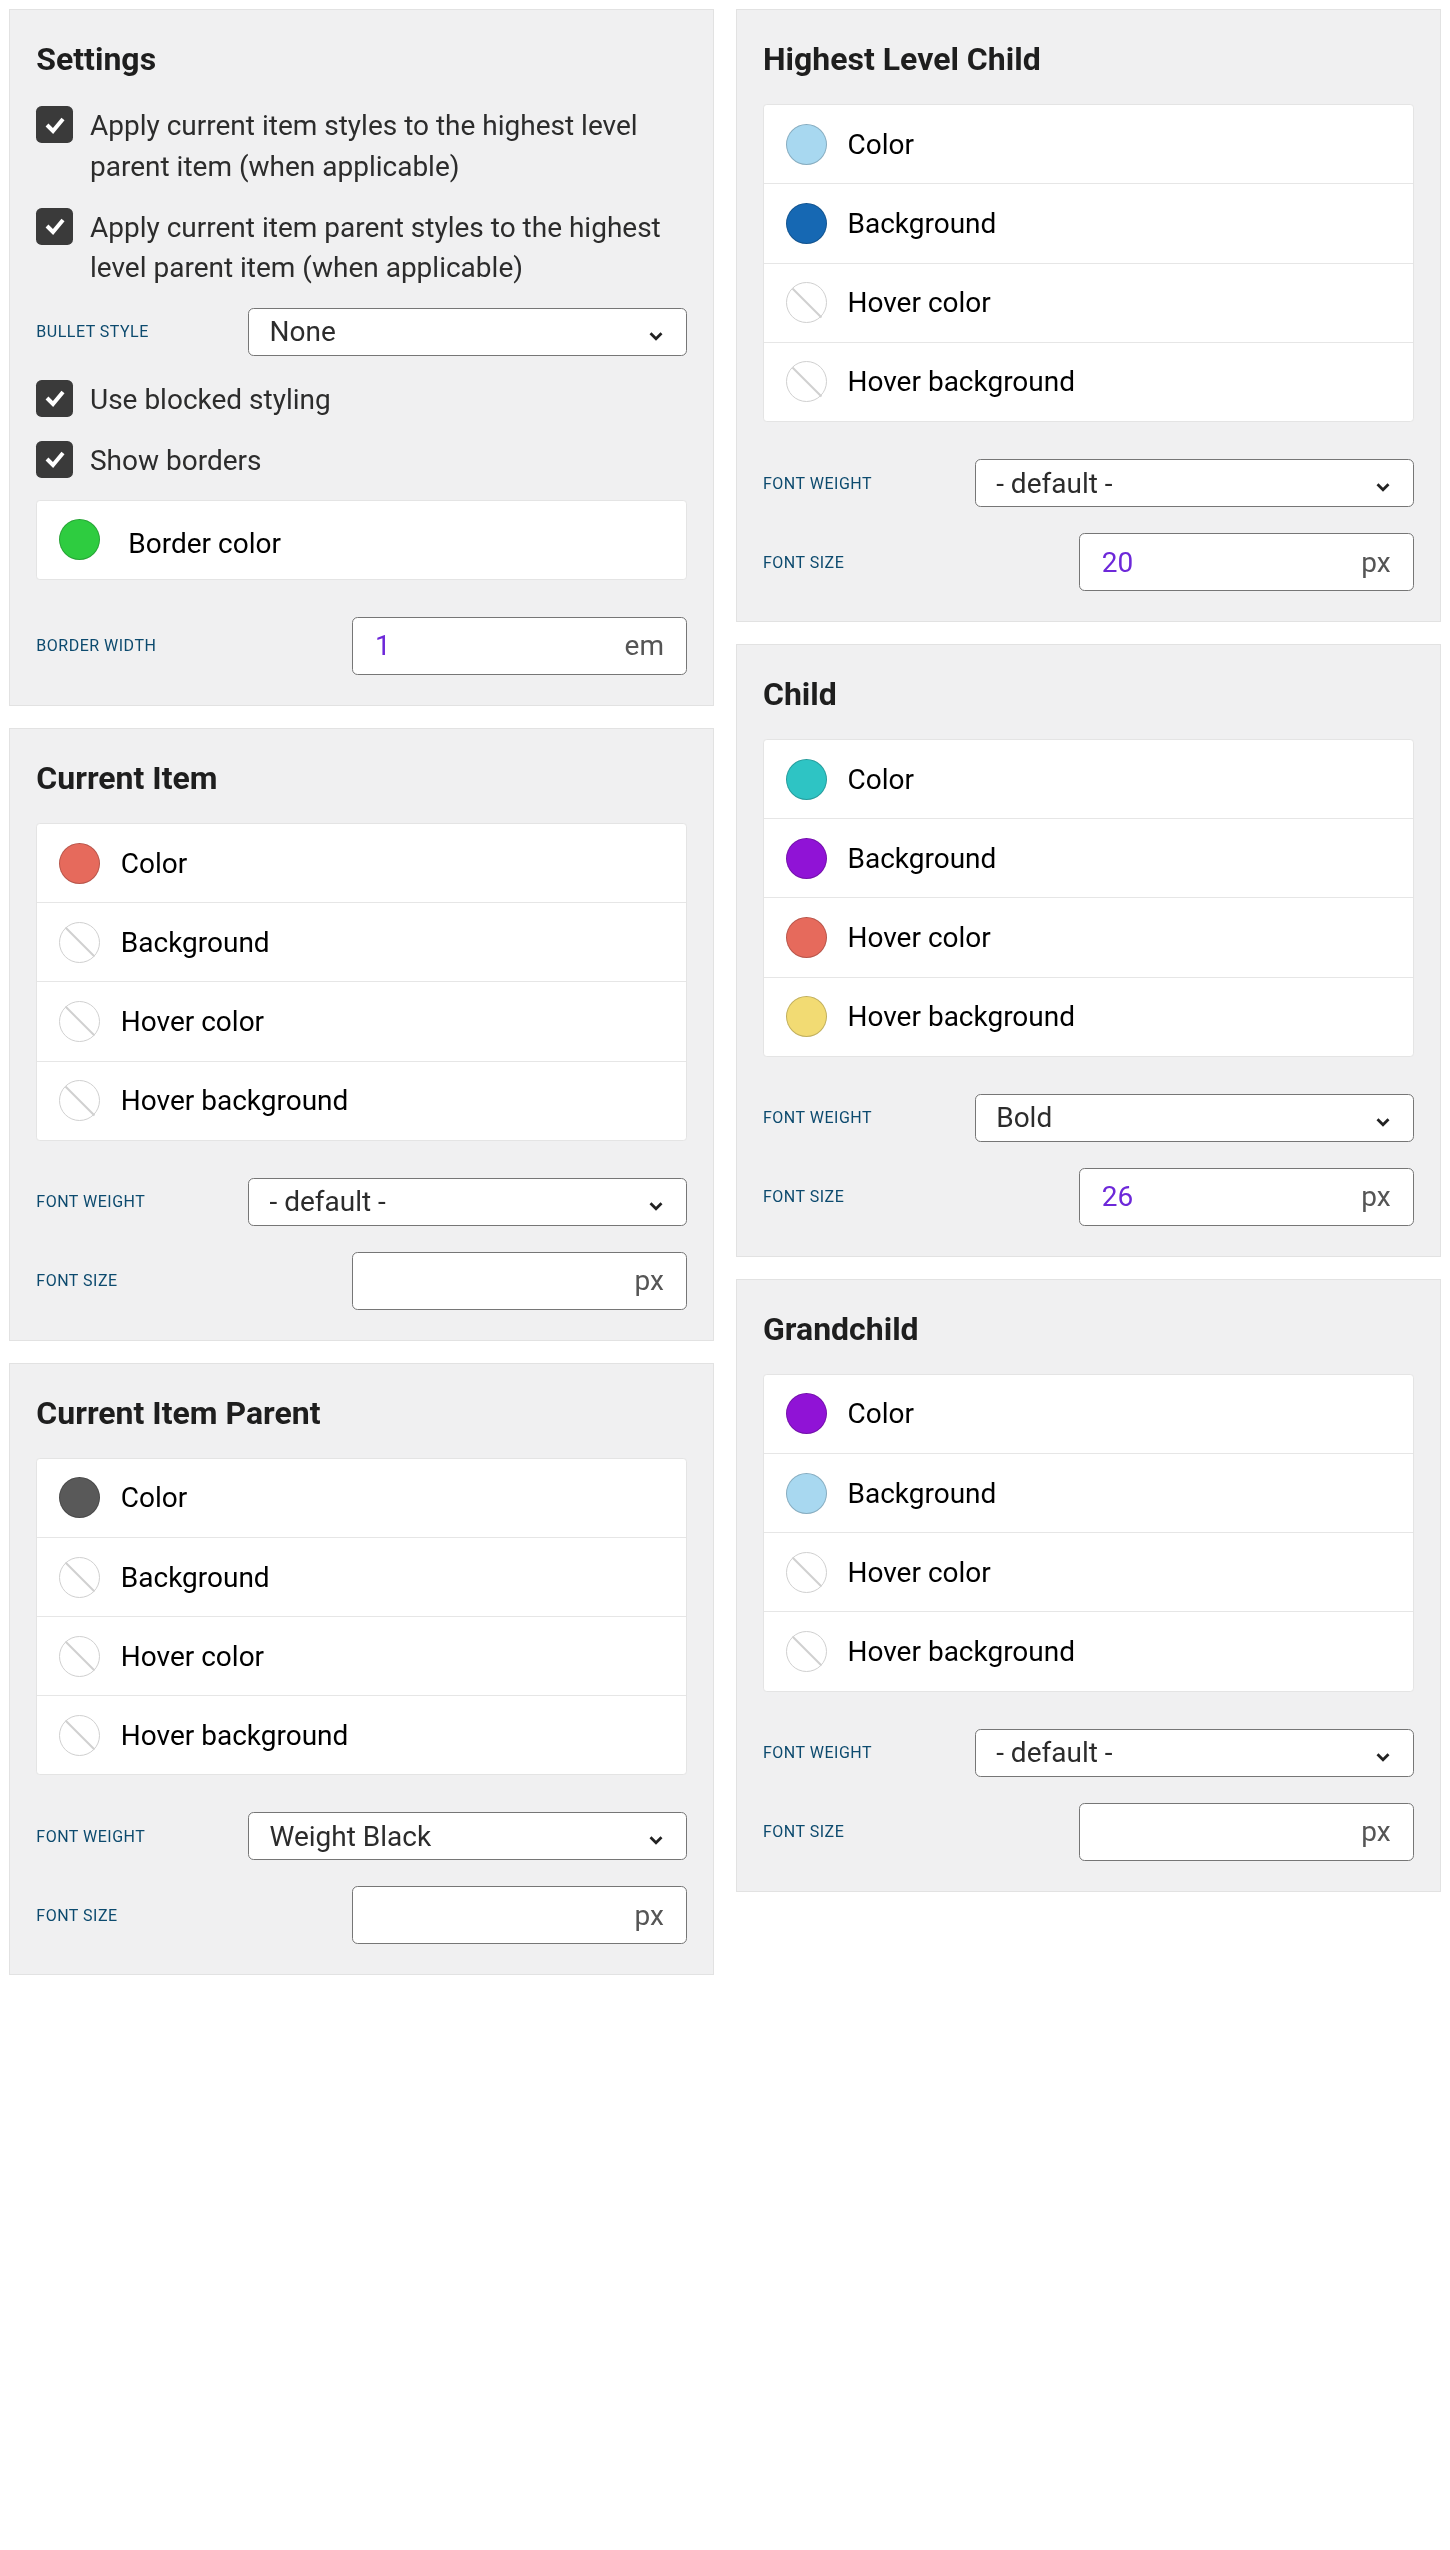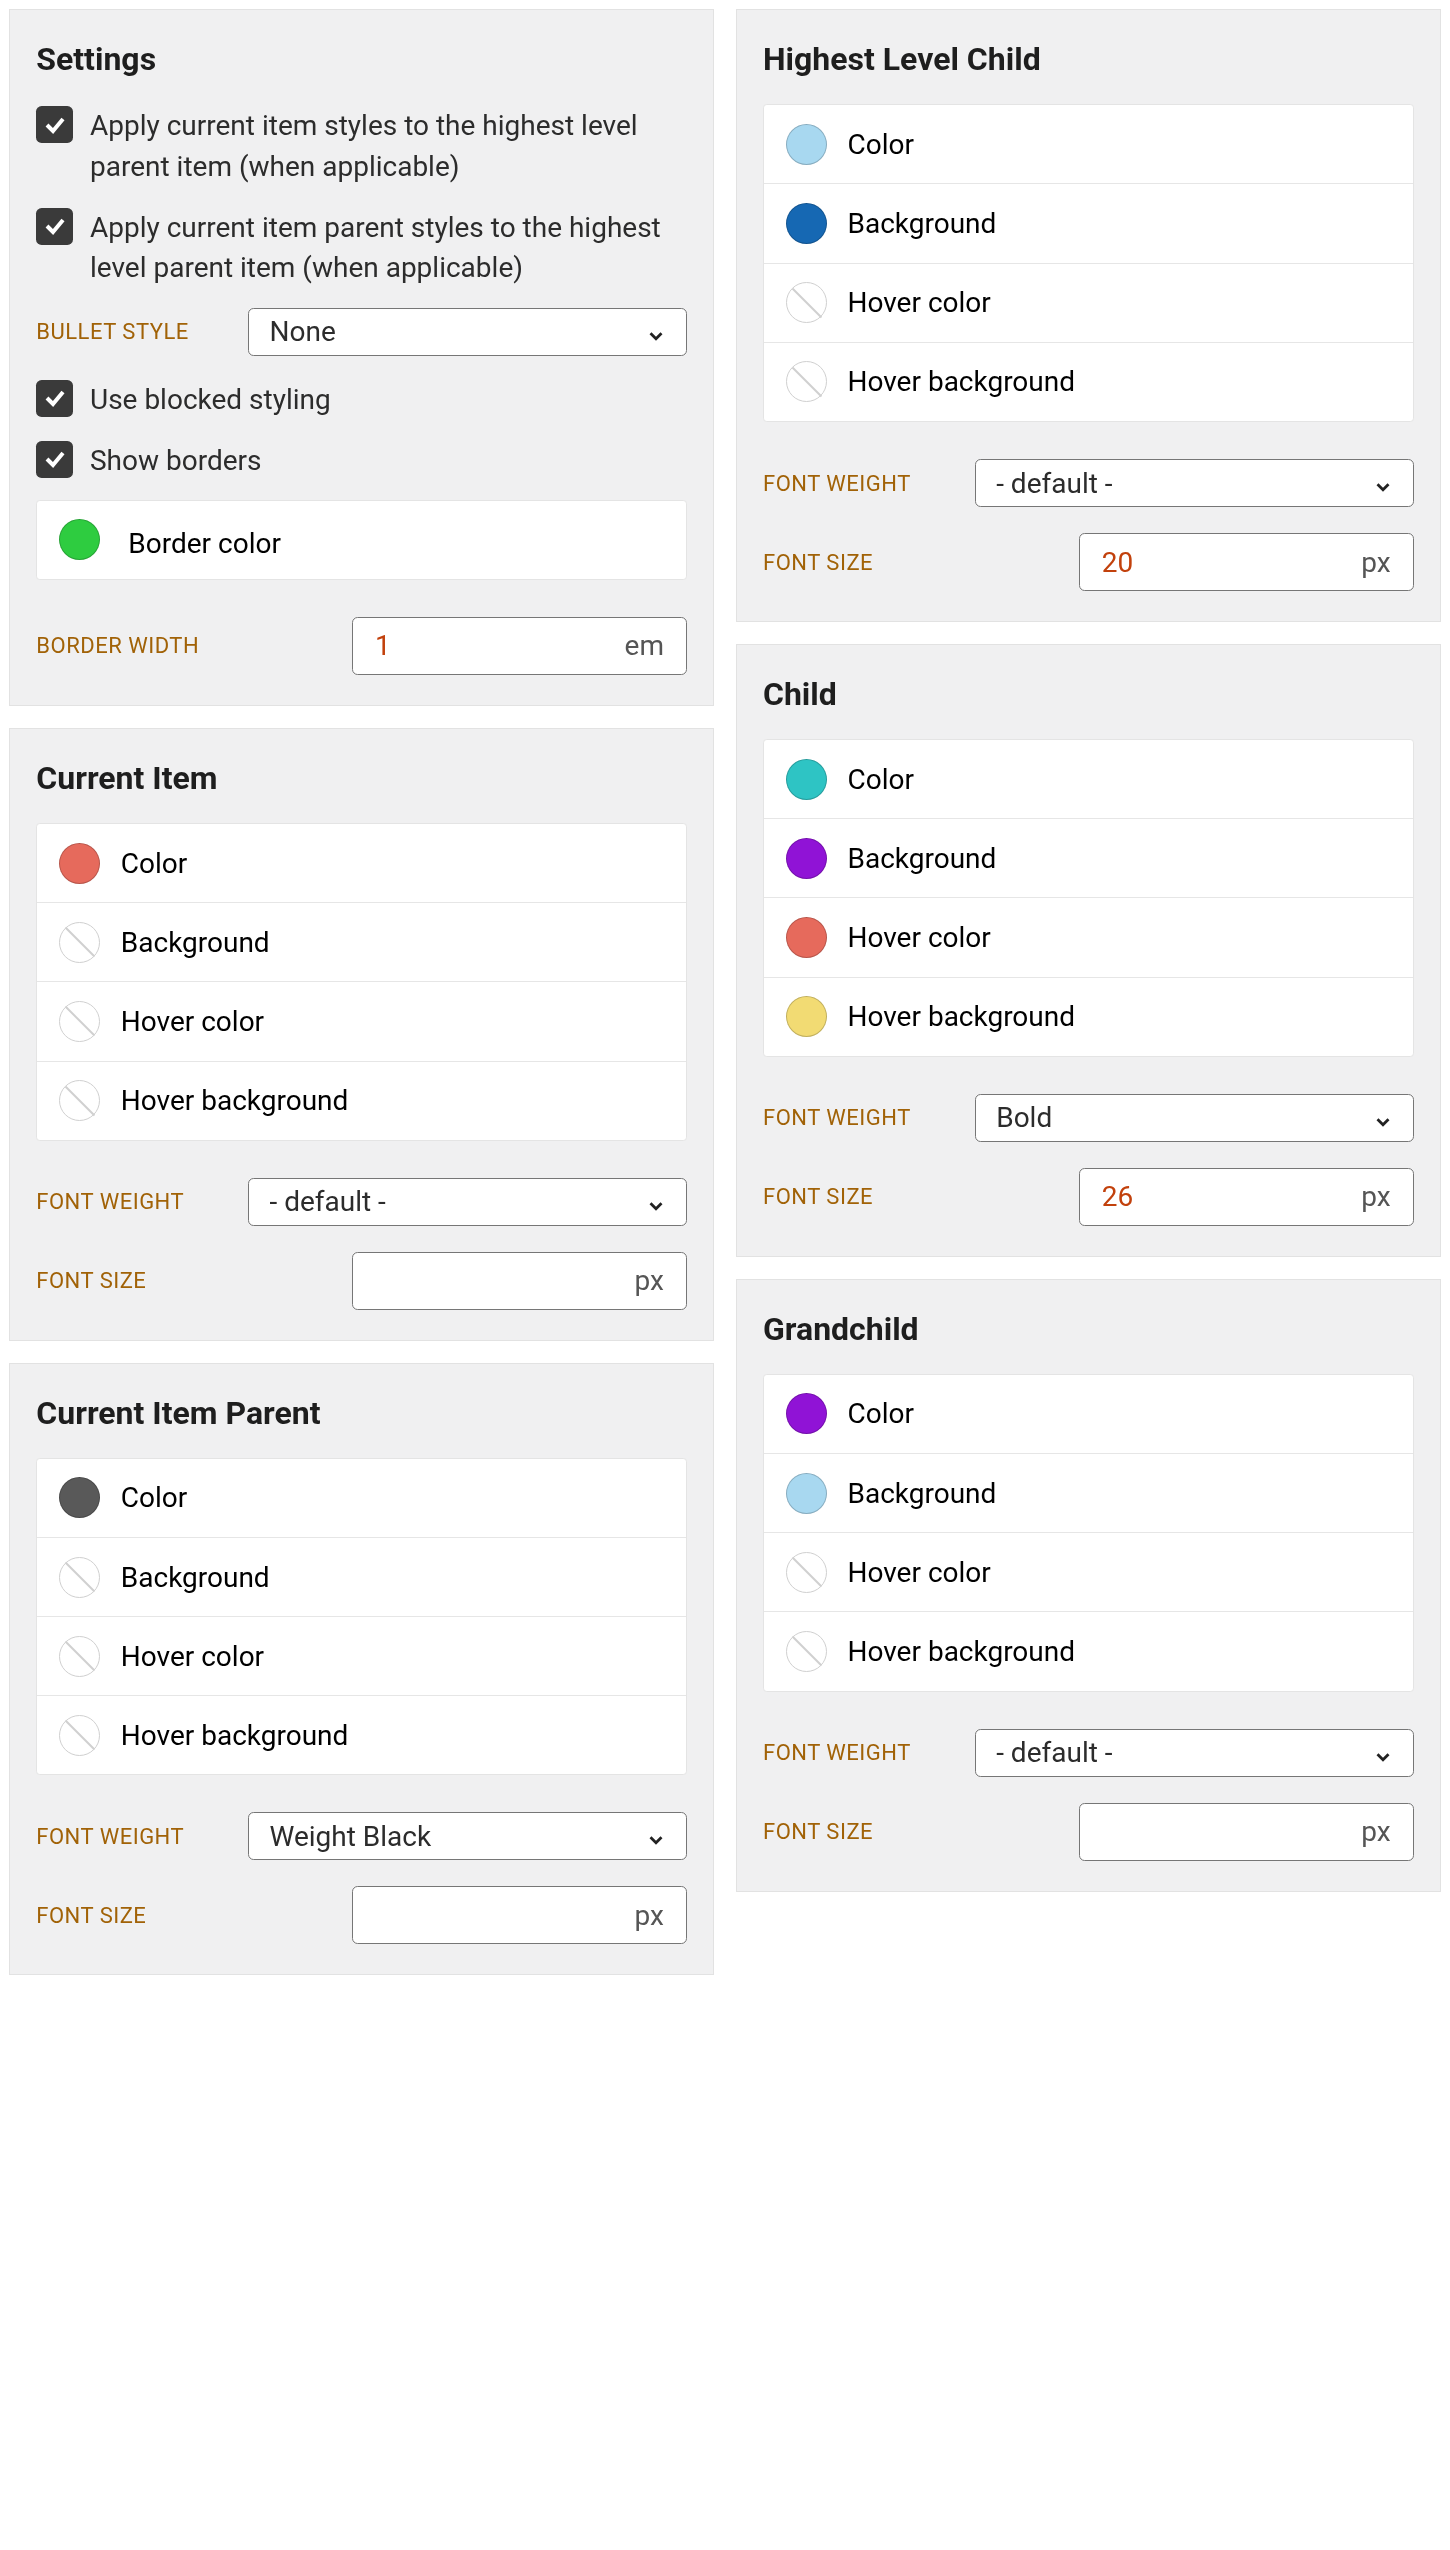--- a/index.html
+++ b/index.html
@@ -43,23 +43,23 @@
   }
   .checkbox svg { width: 24px; height: 24px; stroke: #fff; stroke-width: 4; fill: none; }
   .check-label { line-height: 1.45; color: #2c2c2c; padding-top: 1.9px; }
   .field-row {
     display: flex;
     align-items: center;
     margin-top: 16.7px;
   }
   .field-label {
     text-transform: uppercase;
-    font-size: 22px;
+    font-size: 16px;
     letter-spacing: 0.5px;
-    color: #a16207;
+    color: #0c4a6e;
     flex-shrink: 0;
     min-width: 195px;
   }
   .field-label-wide { min-width: 242px; }
   .select {
     flex: 1;
     height: 48px;
     background: #fff;
     border: 0.9px solid #767676;
     border-radius: 5.6px;
@@ -93,21 +93,21 @@
     background: #fff;
     border: 0.9px solid #767676;
     border-radius: 5.6px;
     display: flex;
     align-items: center;
     padding: 0 22px;
     position: relative;
     font-size: 28px;
     cursor: text;
   }
-  .num-val { flex: 1; color: #c2410c; }
+  .num-val { flex: 1; color: #6d28d9; }
   .num-unit { color: #555; }
   .color-list {
     background: #fff;
     border: 0.9px solid #e4e4e4;
     border-radius: 3.7px;
     overflow: hidden;
     margin-bottom: 3.7px;
   }
   .color-item {
     display: flex;

